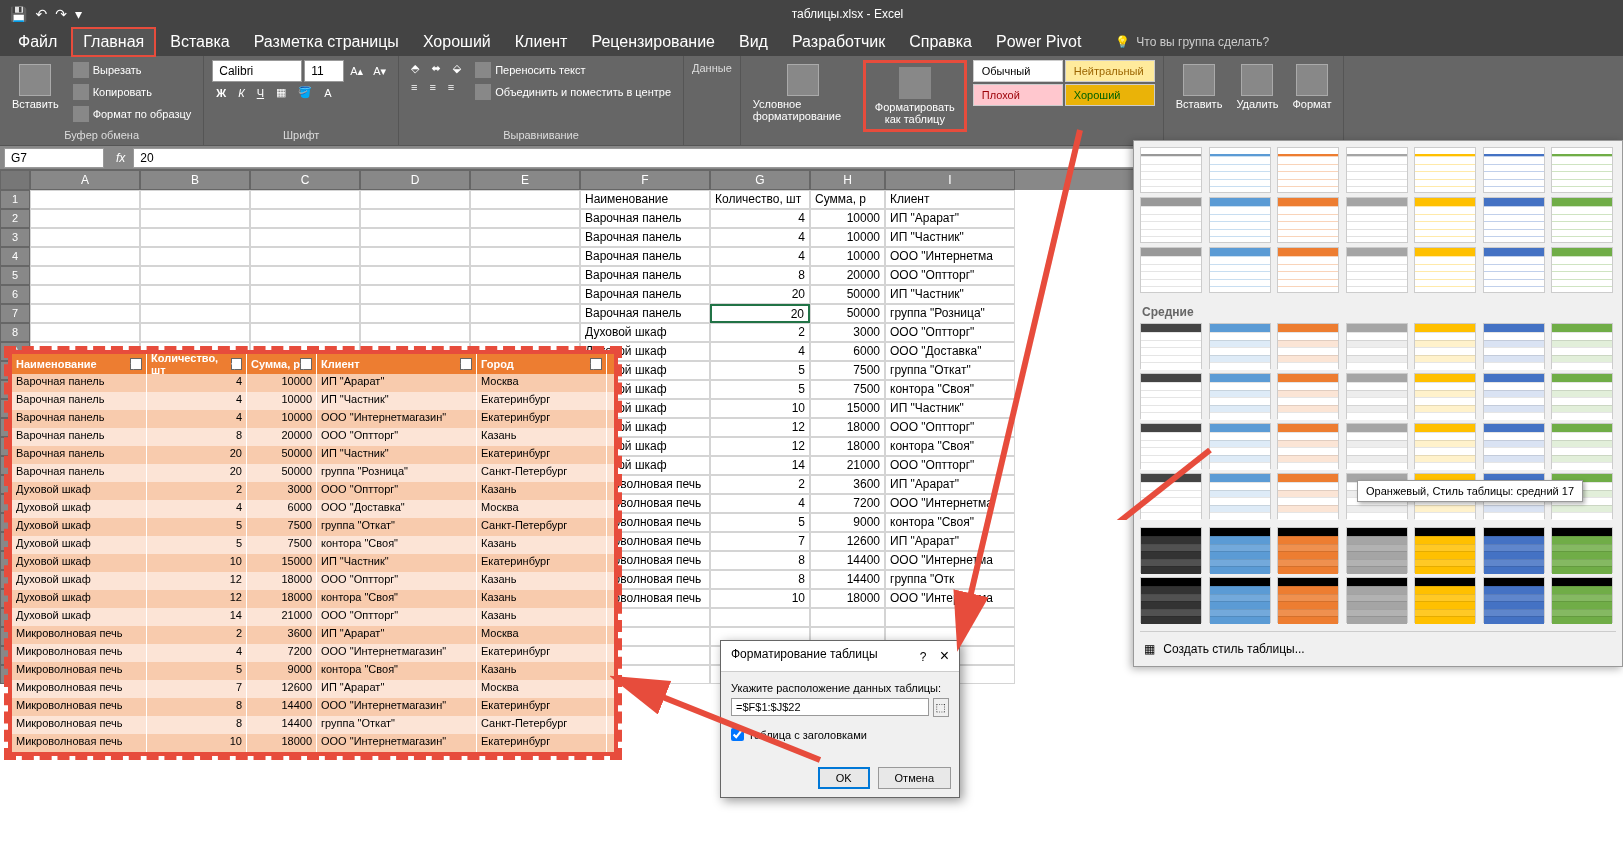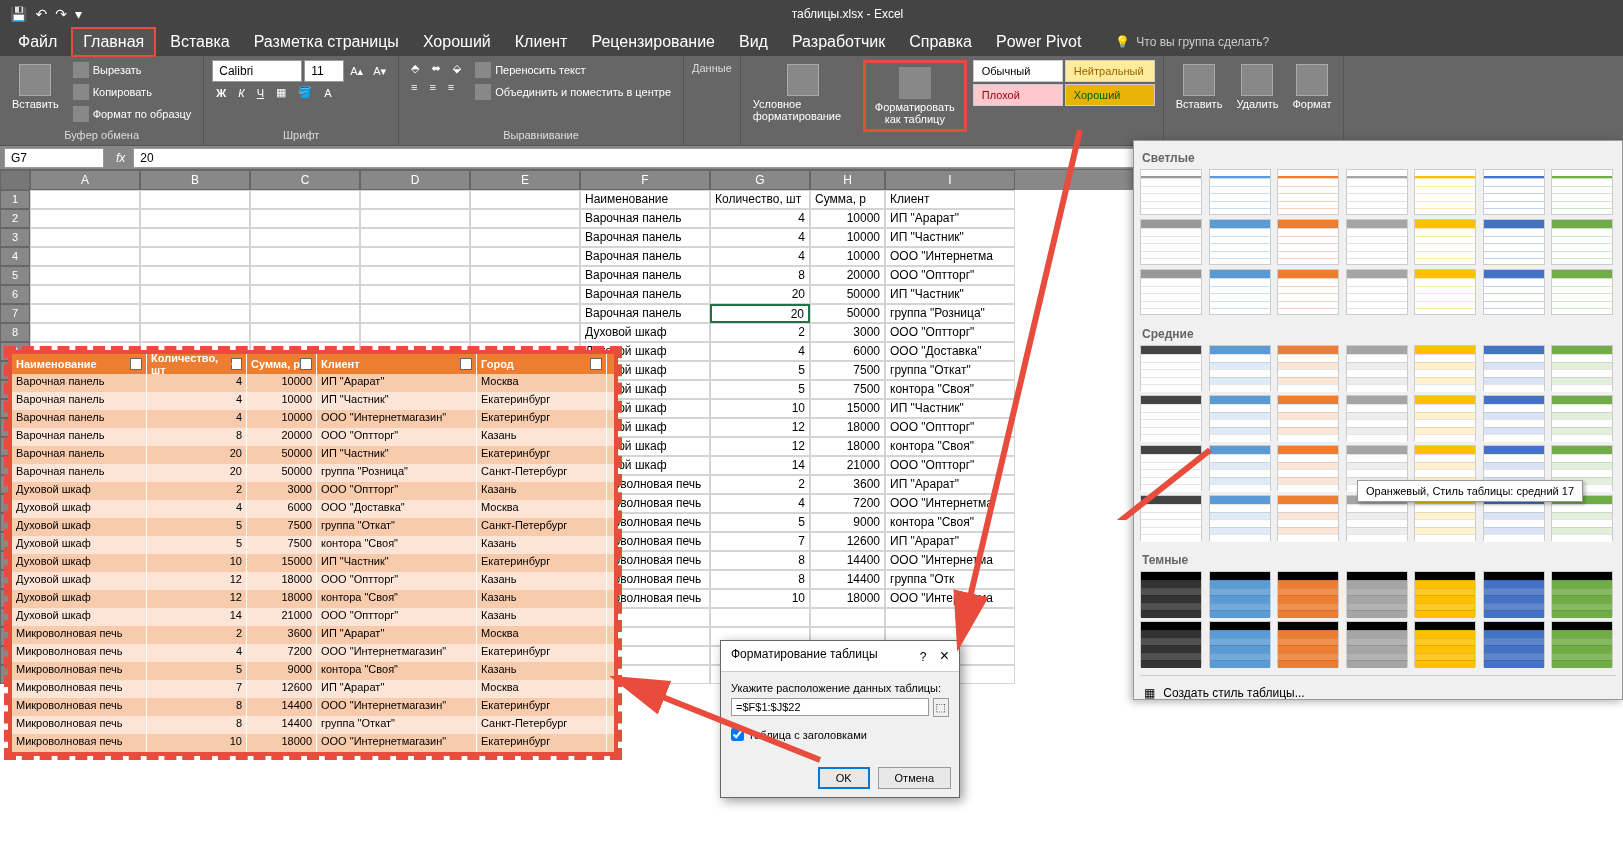--- a/index.html
+++ b/index.html
@@ -754,21 +754,20 @@
         <div style="width: 135px;">Микроволновая печь</div>
         <div class="num" style="width: 100px;">10</div>
         <div class="num" style="width: 70px;">18000</div>
         <div style="width: 160px;">ООО "Интернетмагазин"</div>
         <div style="width: 130px;">Екатеринбург</div>
       </div>
     </div>
 </div>
 
 <div class="gallery">
-  <div class="gallery-section">Светлые</div>
   <div class="gallery-grid" id="gallery-light">
       <div class="style-thumb">
         <div class="hdr" style="background: rgb(255, 255, 255); border-bottom: 2px solid rgb(153, 153, 153);"></div>
         <div class="rows">
           <div class="r"></div>
           <div class="r"></div>
           <div class="r"></div>
           <div class="r"></div>
           <div class="r"></div>
         </div>
@@ -1250,21 +1249,20 @@
         <div class="hdr" style="background: rgb(112, 173, 71);"></div>
         <div class="rows">
           <div class="r" style="background: rgb(255, 255, 255);"></div>
           <div class="r" style="background: rgba(112, 173, 71, 0.2);"></div>
           <div class="r" style="background: rgb(255, 255, 255);"></div>
           <div class="r" style="background: rgba(112, 173, 71, 0.2);"></div>
           <div class="r" style="background: rgb(255, 255, 255);"></div>
         </div>
       </div>
     </div>
-  <div class="gallery-section">Темные</div>
   <div class="gallery-grid" id="gallery-dark">
       <div class="style-thumb">
         <div class="hdr" style="background: rgb(0, 0, 0);"></div>
         <div class="rows">
           <div class="r" style="background: rgb(51, 51, 51); opacity: 1;"></div>
           <div class="r" style="background: rgb(51, 51, 51); opacity: 0.85;"></div>
           <div class="r" style="background: rgb(51, 51, 51); opacity: 1;"></div>
           <div class="r" style="background: rgb(51, 51, 51); opacity: 0.85;"></div>
           <div class="r" style="background: rgb(51, 51, 51); opacity: 1;"></div>
         </div>

